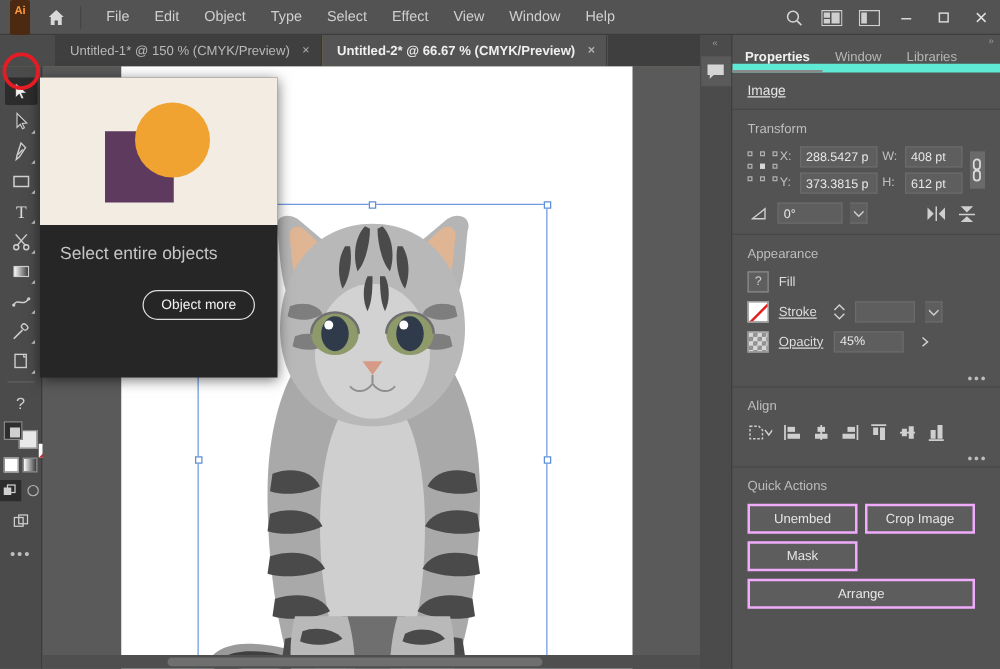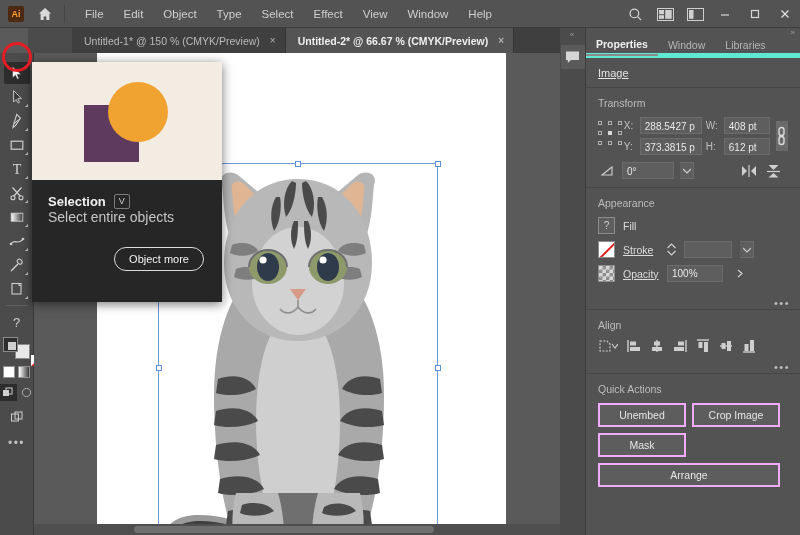--- a/index.html
+++ b/index.html
@@ -11,40 +11,40 @@
   }
   .app { position:relative; width:800px; height:535px; }
 
   
   .menubar {
     position:absolute; left:0; top:0; width:800px; height:28px;
     background:#535353; display:flex; align-items:center;
     border-bottom:1px solid #3d3d3d;
   }
   .ai-logo {
-    width:16px; height:16px; margin-left:8px; background:#4c2a11;
+    width:16px; height:28px; margin-left:8px; background:#4c2a11;
     color:#ff9a3c; font-size:9px; font-weight:bold; line-height:16px;
     text-align:center; border-radius:2px;
   }
   .home-icon { margin-left:12px; width:18px; height:18px; display:flex; align-items:center; justify-content:center; }
   .mb-sep { width:1px; height:18px; background:#454545; margin:0 10px; }
   .menus { display:flex; align-items:center; gap:0px; }
   .menu-item {
     padding:4px 10px; color:#d0d0d0; font-size:11.5px; cursor:default;
   }
   .mb-right {
     position:absolute; right:0; top:0; height:28px; display:flex; align-items:center;
   }
   .mb-icon { width:30px; height:28px; display:flex; align-items:center; justify-content:center; }
   .win-btn { width:30px; height:28px; display:flex; align-items:center; justify-content:center; color:#d0d0d0; font-size:12px;}
 
   
   .tabbar {
     position:absolute; left:0; top:28px; width:652px; height:25px;
-    background:#fde047; display:flex; align-items:flex-end;margin-left:28px;
+    background:#fde047; display:flex; align-items:flex-end;
   }
   .tab-gutter { width:44px; height:25px; background:#4b4b4b; }
   .tab {
     height:25px; display:flex; align-items:center; gap:10px;
     padding:0 9px 0 12px; font-size:10.5px; color:#b9b9b9;
     background:#3f3f3f; border-right:1px solid #343434;
   }
   .tab.active { background:#545454; color:#efefef; font-weight:bold; }
   .tab .x { font-size:10px; color:#b0b0b0; }
   .tabbar-fill { flex:1; height:25px; background:#3f3f3f; }
@@ -142,21 +142,21 @@
   .rail-grip { color:#9a9a9a; font-size:8px; text-align:center; padding-top:2px; letter-spacing:1px;}
   .rail-btn { width:24px; height:24px; margin:6px auto 0; background:#5a5a5a;
     display:flex; align-items:center; justify-content:center; }
 
   
   .props {
     position:absolute; right:0; top:28px; width:214px; height:507px;
     background:#535353;
   }
   .props-grip { height:10px; color:#9a9a9a; font-size:8px; text-align:right; padding-right:4px; letter-spacing:1px;}
-  .ptabs { display:flex; align-items:center; height:20px; border-bottom:5px solid #5eead4; }
+  .ptabs { display:flex; align-items:flex-start; height:20px; border-bottom:7px solid #5eead4; }
   .ptab { padding:2px 10px 4px; font-size:10.5px; color:#b6b6b6; }
   .ptab.active { color:#f0f0f0; font-weight:bold; border-bottom:2px solid #8a8a8a; }
   .p-objtype { padding:9px 12px 8px; font-size:11px; color:#e3e3e3; text-decoration:underline; }
   .p-divider { height:1px; background:#474747; margin:0 0px; }
   .p-sec { padding:9px 12px 8px 12px; }
   .p-sec-title { font-size:10.5px; color:#bdbdbd; margin-bottom:8px; }
 
   .xf-grid { display:flex; align-items:flex-start; gap:6px; }
   .anchor-grid { width:26px; height:26px; position:relative; margin-top:4px; }
   .anchor-dot { position:absolute; width:4px;height:4px; border:1px solid #b0b0b0; }
@@ -496,24 +496,20 @@
         <div class="thumb"></div>
       </div>
   </div>
 
   <div class="coach">
     <div class="coach-img">
       <div class="coach-sq"></div>
       <div class="coach-ci"></div>
     </div>
     <div class="coach-body">
-      <div class="coach-title-row">
-        <span class="coach-title">Selection</span>
-        <span class="coach-key">V</span>
-      </div>
       <div class="coach-desc">Select entire objects</div>
       <div class="coach-btn-row">
         <button class="coach-btn">Object more</button>
       </div>
     </div>
   </div>
   <div class="red-ring"></div>
 
   <div class="rail">
     <div class="rail-grip">«</div>
@@ -629,21 +625,21 @@
         <div class="drop-caret">
           <svg width="8" height="6" viewBox="0 0 8 6">
               <path d="M0 1 L4 5 L8 1" fill="none" stroke="#cfcfcf" stroke-width="1.2"></path>
             </svg>
         </div>
       </div>
 
       <div class="app-row">
         <div class="app-sw opacity"></div>
         <span class="app-lab">Opacity</span>
-        <div class="opa-fld">100%</div>
+        <div class="opa-fld">45%</div>
         <span class="ico-btn">
           <svg width="7" height="9" viewBox="0 0 7 9">
               <path d="M1 1 L5 4.5 L1 8" fill="none" stroke="#cfcfcf" stroke-width="1.2"></path>
             </svg>
         </span>
       </div>
 
     </div>
 
     <div class="dots-right">•••</div>

